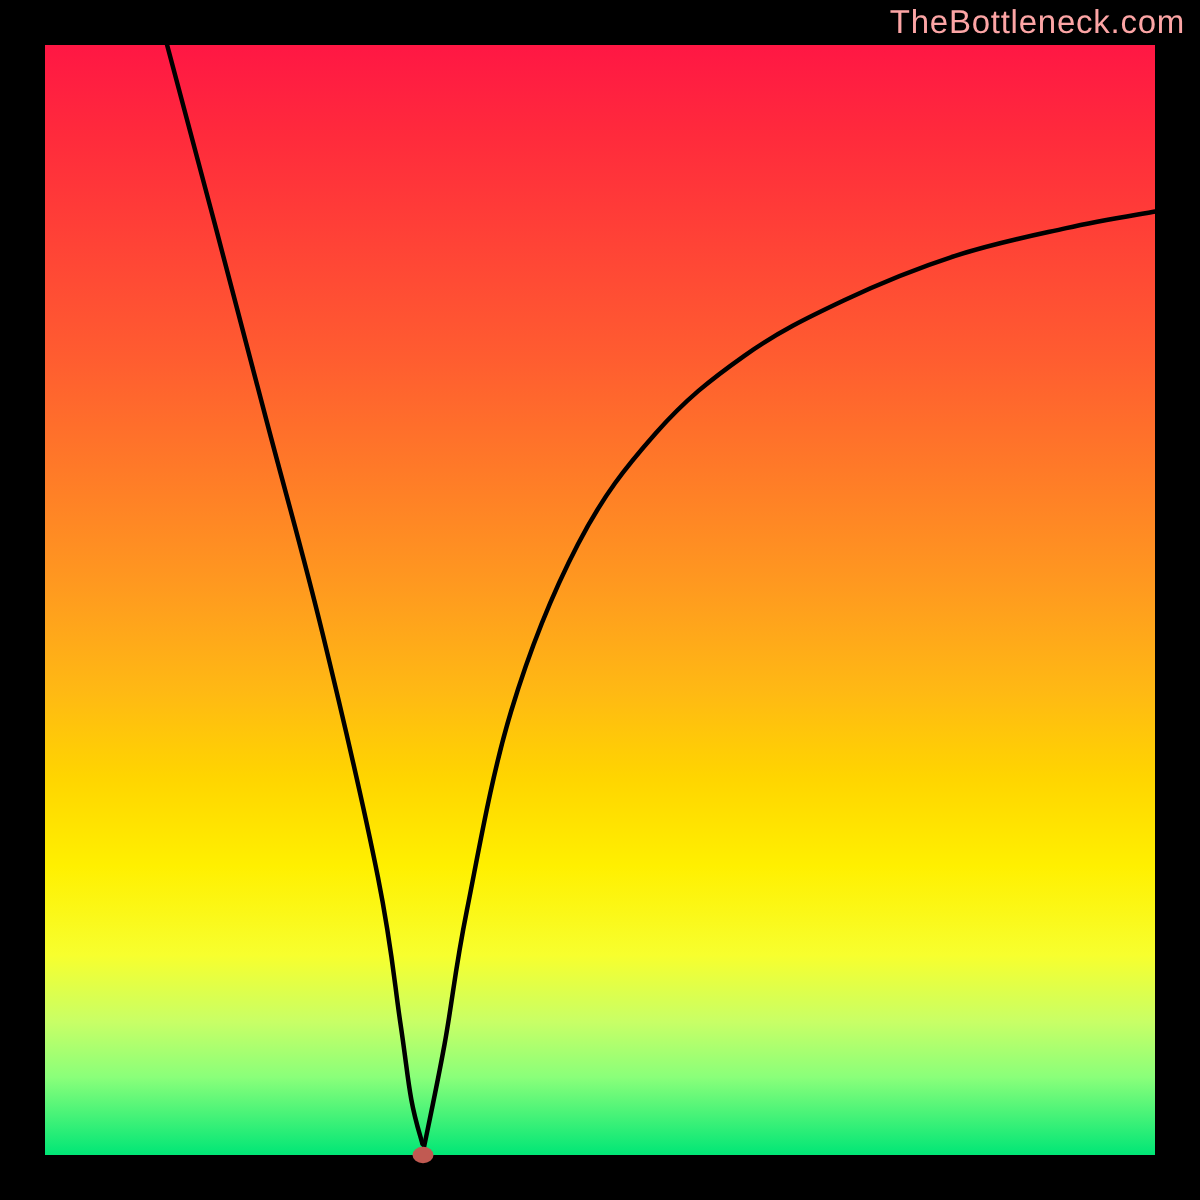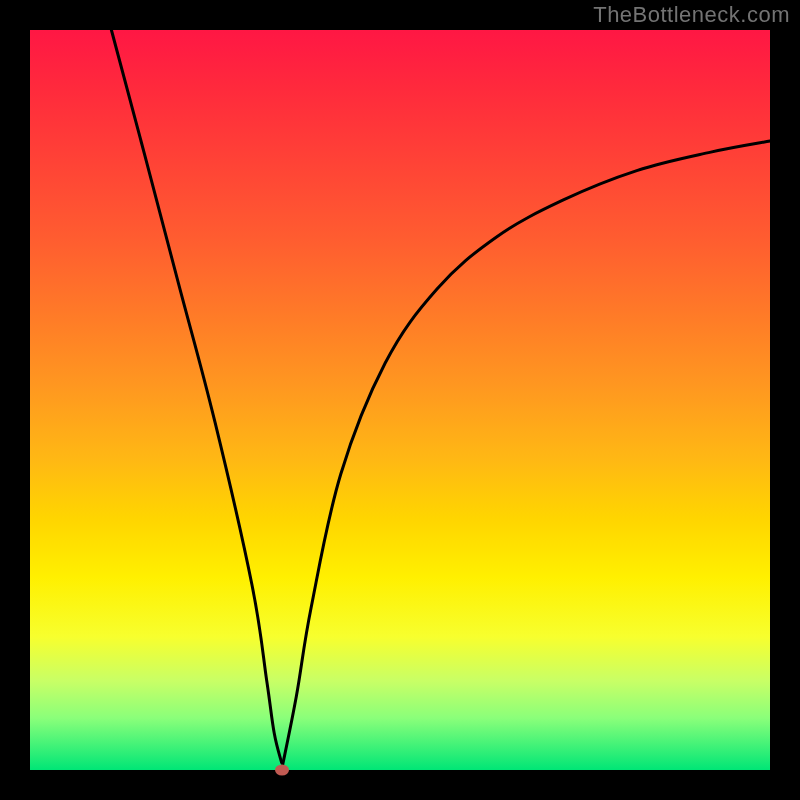--- a/index.html
+++ b/index.html
@@ -14,21 +14,21 @@
   .frame {
     position: relative;
     width: 800px;
     height: 800px;
     background: #000;
   }
   .watermark {
     position: absolute;
     top: 2px;
     right: 10px;
-    color: #737373;
+    color: #fca5a5;
     font-size: 22px;
     font-weight: 500;
     letter-spacing: 0.5px;
     user-select: none;
   }
   .plot-area {
     position: absolute;
     left: 30px;
     top: 30px;
     width: 740px;

